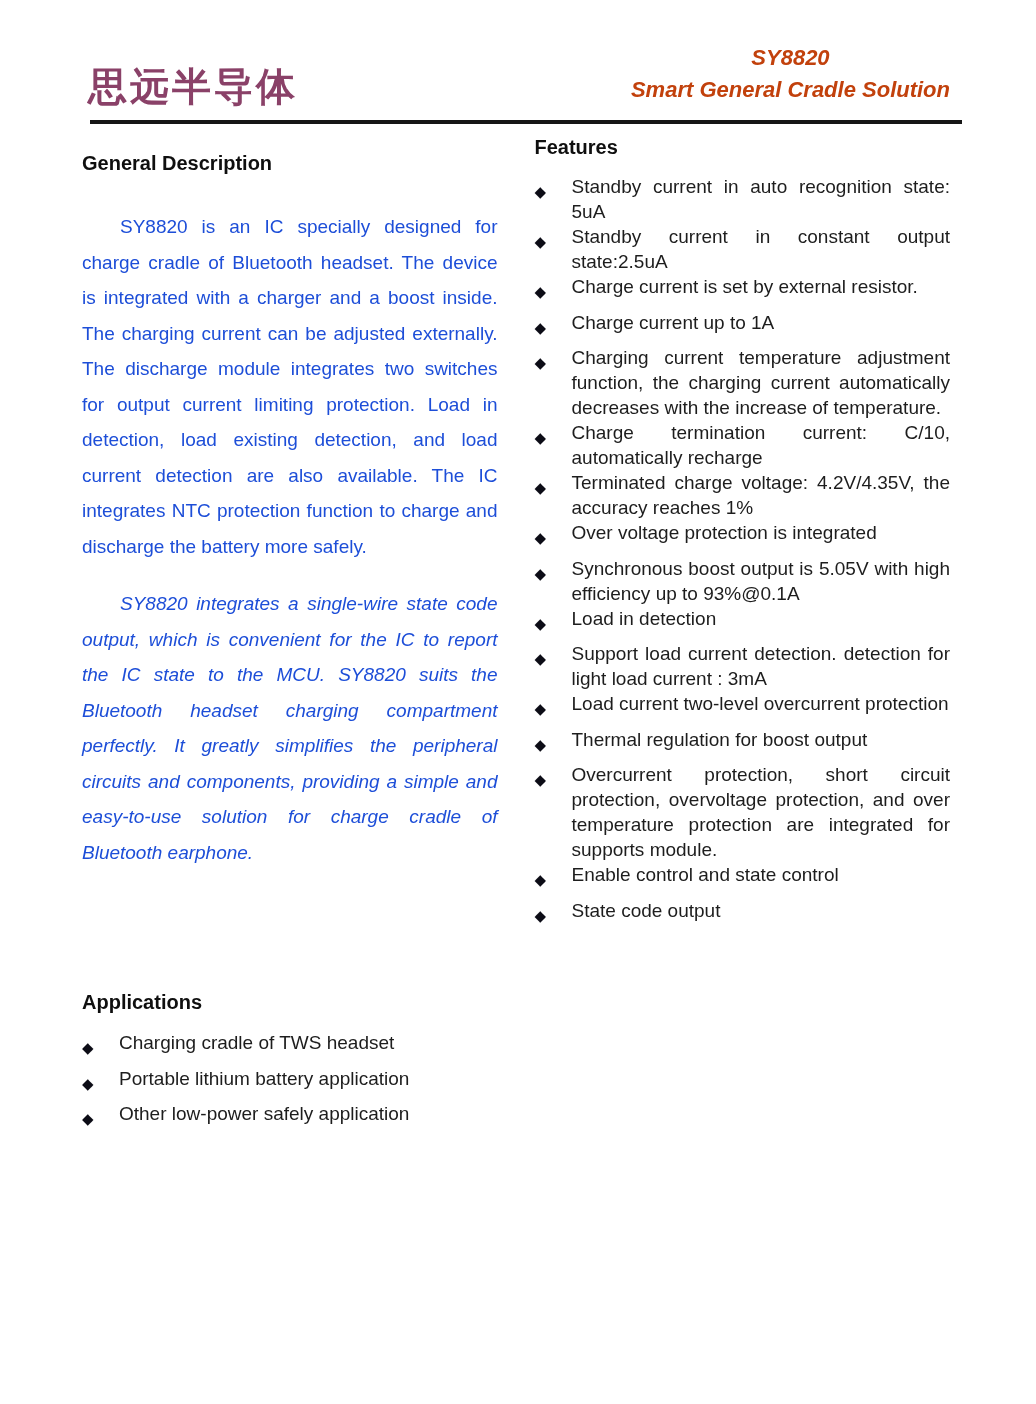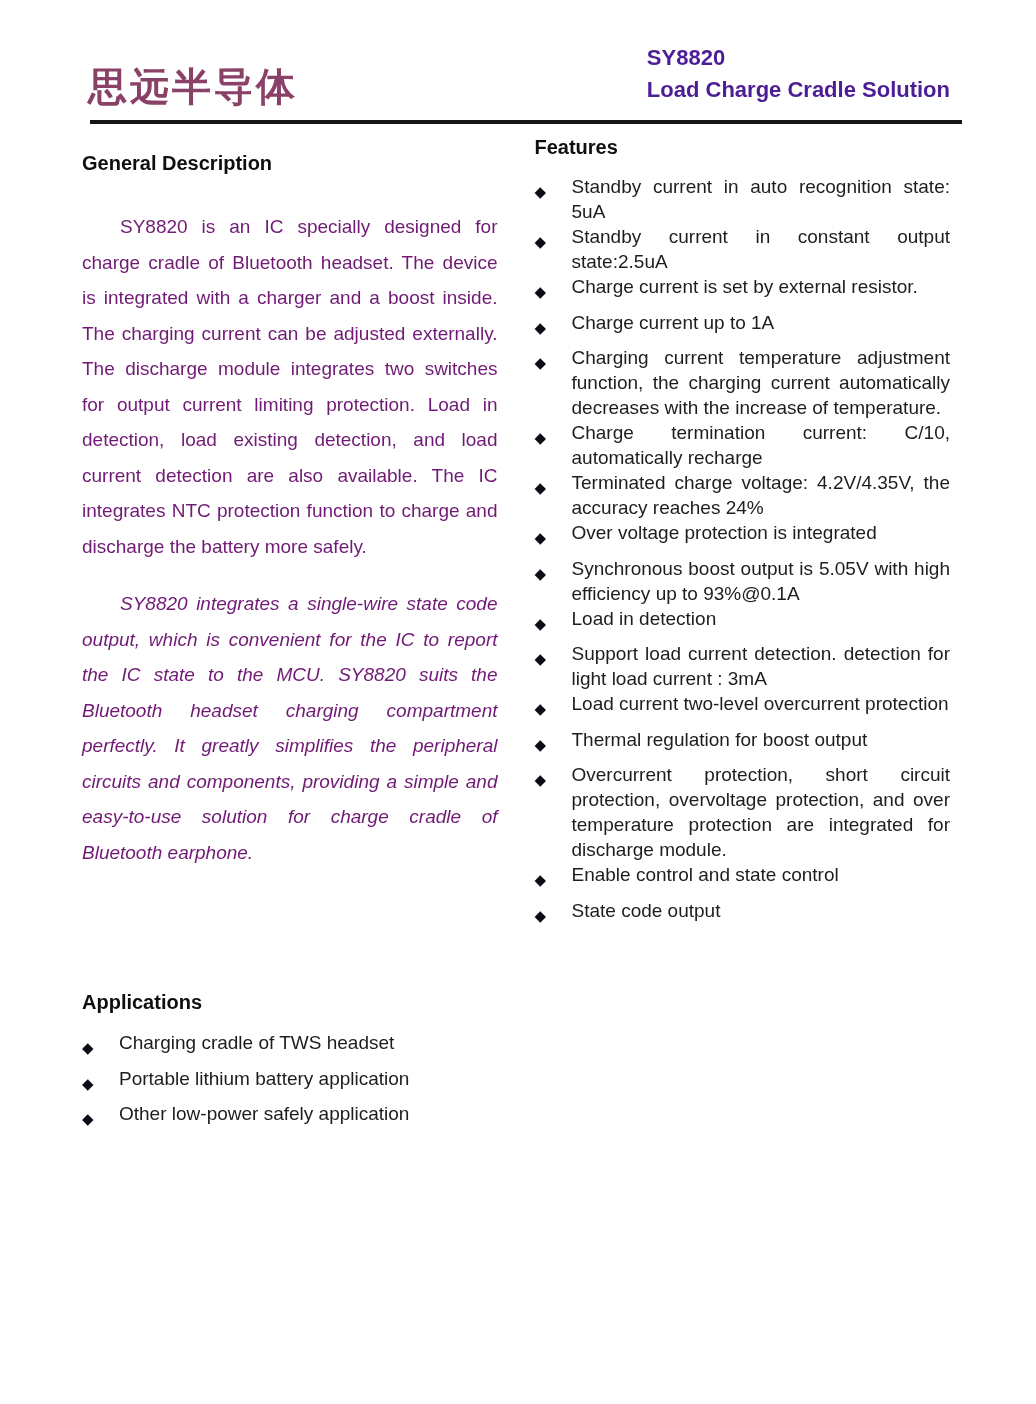--- a/index.html
+++ b/index.html
@@ -26,23 +26,24 @@
   }
   .logo {
     font-family: "DejaVu Sans", sans-serif;
     font-weight: 700;
     font-size: 39px;
     letter-spacing: 3px;
     color: #8a4168;
     line-height: 1;
   }
   .header-right {
-    text-align: left;
+    text-align: center;
     font-weight: 700;
-    color: #4c1d95;
+    color: #c2410c;
+    font-style: italic;
   }
   .part-number {
     font-size: 22px;
     line-height: 32px;
   }
   .doc-title {
     font-size: 22px;
     line-height: 32px;
   }
   .rule {
@@ -68,21 +69,21 @@
   .gd-heading { margin-top: 25px; margin-bottom: 32px; }
   .features-heading { margin-top: 9px; margin-bottom: 13px; }
   .applications-heading { margin-top: 118px; margin-bottom: 14px; }
 
   .para {
     font-size: 19px;
     line-height: 35.5px;
     text-align: justify;
     text-indent: 38px;
     margin-bottom: 22px;
-    color: #701a75;
+    color: #1d4ed8;
   }
   .para:last-child { margin-bottom: 17px; font-style: italic; }
 
   
   .dlist { }
   .dlist-item {
     display: flex;
     align-items: flex-start;
   }
   .bullet {
@@ -101,21 +102,21 @@
 </style>
 </head>
 <body>
 
 <div class="page">
 
   <div class="header">
     <span class="logo">思远半导体</span>
     <div class="header-right">
       <div class="part-number">SY8820</div>
-      <div class="doc-title">Load Charge Cradle Solution</div>
+      <div class="doc-title">Smart General Cradle Solution</div>
     </div>
   </div>
 
   <div class="rule"></div>
 
   <div class="columns">
 
     <div class="col">
       <h2 class="section-heading gd-heading">General Description</h2>
 
@@ -178,21 +179,21 @@
             <span class="li-text">Charging current temperature adjustment function, the charging current automatically decreases with the increase of temperature.</span>
           </div>
 
           <div class="dlist-item">
             <span class="bullet">◆</span>
             <span class="li-text">Charge termination current: C/10, automatically recharge</span>
           </div>
 
           <div class="dlist-item">
             <span class="bullet">◆</span>
-            <span class="li-text">Terminated charge voltage: 4.2V/4.35V, the accuracy reaches 24%</span>
+            <span class="li-text">Terminated charge voltage: 4.2V/4.35V, the accuracy reaches 1%</span>
           </div>
 
           <div class="dlist-item">
             <span class="bullet">◆</span>
             <span class="li-text">Over voltage protection is integrated</span>
           </div>
 
           <div class="dlist-item">
             <span class="bullet">◆</span>
             <span class="li-text">Synchronous boost output is 5.05V with high efficiency up to 93%@0.1A</span>
@@ -213,21 +214,21 @@
             <span class="li-text">Load current two-level overcurrent protection</span>
           </div>
 
           <div class="dlist-item">
             <span class="bullet">◆</span>
             <span class="li-text">Thermal regulation for boost output</span>
           </div>
 
           <div class="dlist-item">
             <span class="bullet">◆</span>
-            <span class="li-text">Overcurrent protection, short circuit protection, overvoltage protection, and over temperature protection are integrated for discharge module.</span>
+            <span class="li-text">Overcurrent protection, short circuit protection, overvoltage protection, and over temperature protection are integrated for supports module.</span>
           </div>
 
           <div class="dlist-item">
             <span class="bullet">◆</span>
             <span class="li-text">Enable control and state control</span>
           </div>
 
           <div class="dlist-item">
             <span class="bullet">◆</span>
             <span class="li-text">State code output</span>

